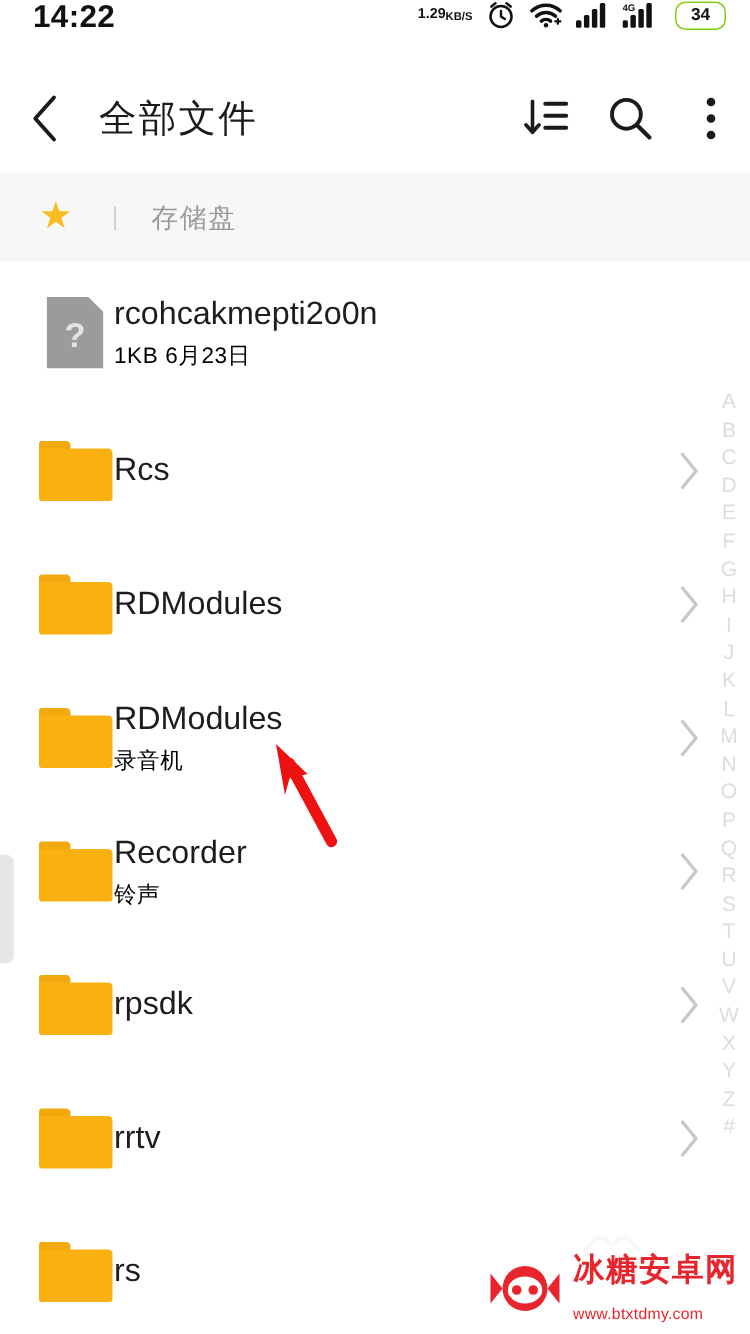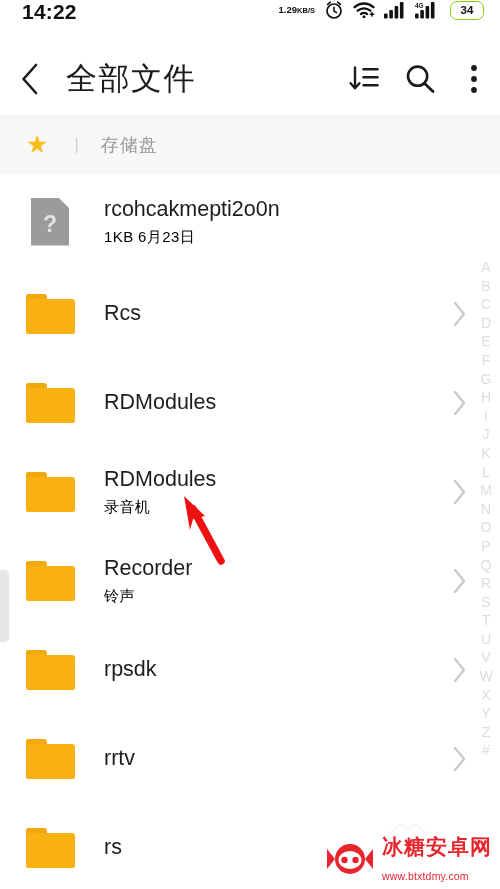--- a/index.html
+++ b/index.html
@@ -29,21 +29,21 @@
   }
   .ic{ display:block; }
 
   
   .titlebar{
     position:absolute; top:42px; left:0; width:500px; height:73px;
     display:flex; align-items:center; background:#fff;
   }
   .back-btn{ width:62px; height:73px; display:flex; align-items:center; justify-content:center; cursor:pointer; }
   .page-title{
-    font-size:31px; color:#1b1b1b; font-weight:500; letter-spacing:1.5px;
+    font-size:25px; color:#1b1b1b; font-weight:500; letter-spacing:1.5px;
     flex:0 0 auto; margin-left:4px;text-align:center;
   }
   .title-spacer{ flex:1 1 auto; }
   .title-act{ width:56px; height:73px; display:flex; align-items:center; justify-content:center; cursor:pointer; }
   .title-act:last-child{ width:52px; }
 
   
   .crumb{
     position:absolute; top:115px; left:0; width:500px; height:59px;
     background:#f7f7f7; display:flex; align-items:center; padding-left:26px;
@@ -55,21 +55,21 @@
   
   .list{
     position:absolute; top:174px; left:0; width:500px; height:715px;
     background:#fff; overflow:hidden;
   }
   .row{
     position:relative; height:89px; display:flex; align-items:center;
     padding-left:24px; padding-right:58px; cursor:pointer;
   }
   .row-icon{ width:52px; height:56px; flex:0 0 52px; display:flex; align-items:center; justify-content:center; }
-  .row-text{ margin-left:28px; display:flex; flex-direction:column; justify-content:flex-end; flex:1 1 auto; min-width:0; }
+  .row-text{ display:flex; flex-direction:column; justify-content:flex-end; flex:1 1 auto; min-width:0; }
   .row-title{ font-size:21.5px; color:#1d1d1d; line-height:1.22; white-space:nowrap; }
   .row-sub{ font-size:15px; color:#000000; margin-top:6px; letter-spacing:.4px; white-space:nowrap; }
   .chev{ position:absolute; right:32px; top:50%; transform:translateY(-50%); }
 
   
   .fileicon{ position:relative; width:38px; height:48px; }
   .fileicon .body{
     position:absolute; inset:0; background:#9b9b9b;
     clip-path: polygon(0 0, 72% 0, 100% 22%, 100% 100%, 0 100%);
   }

